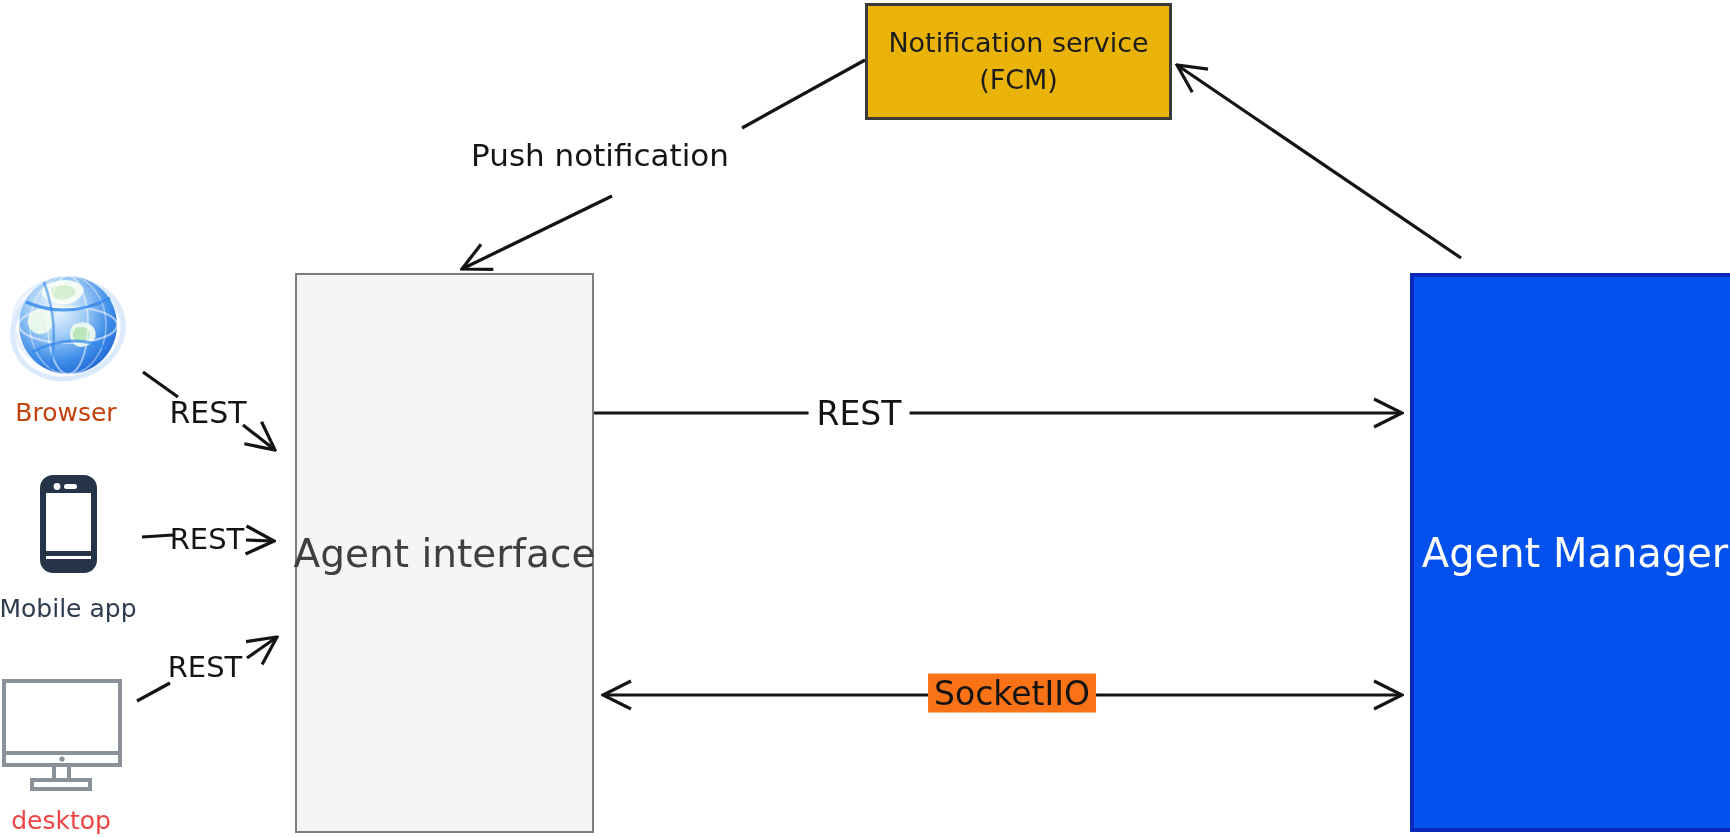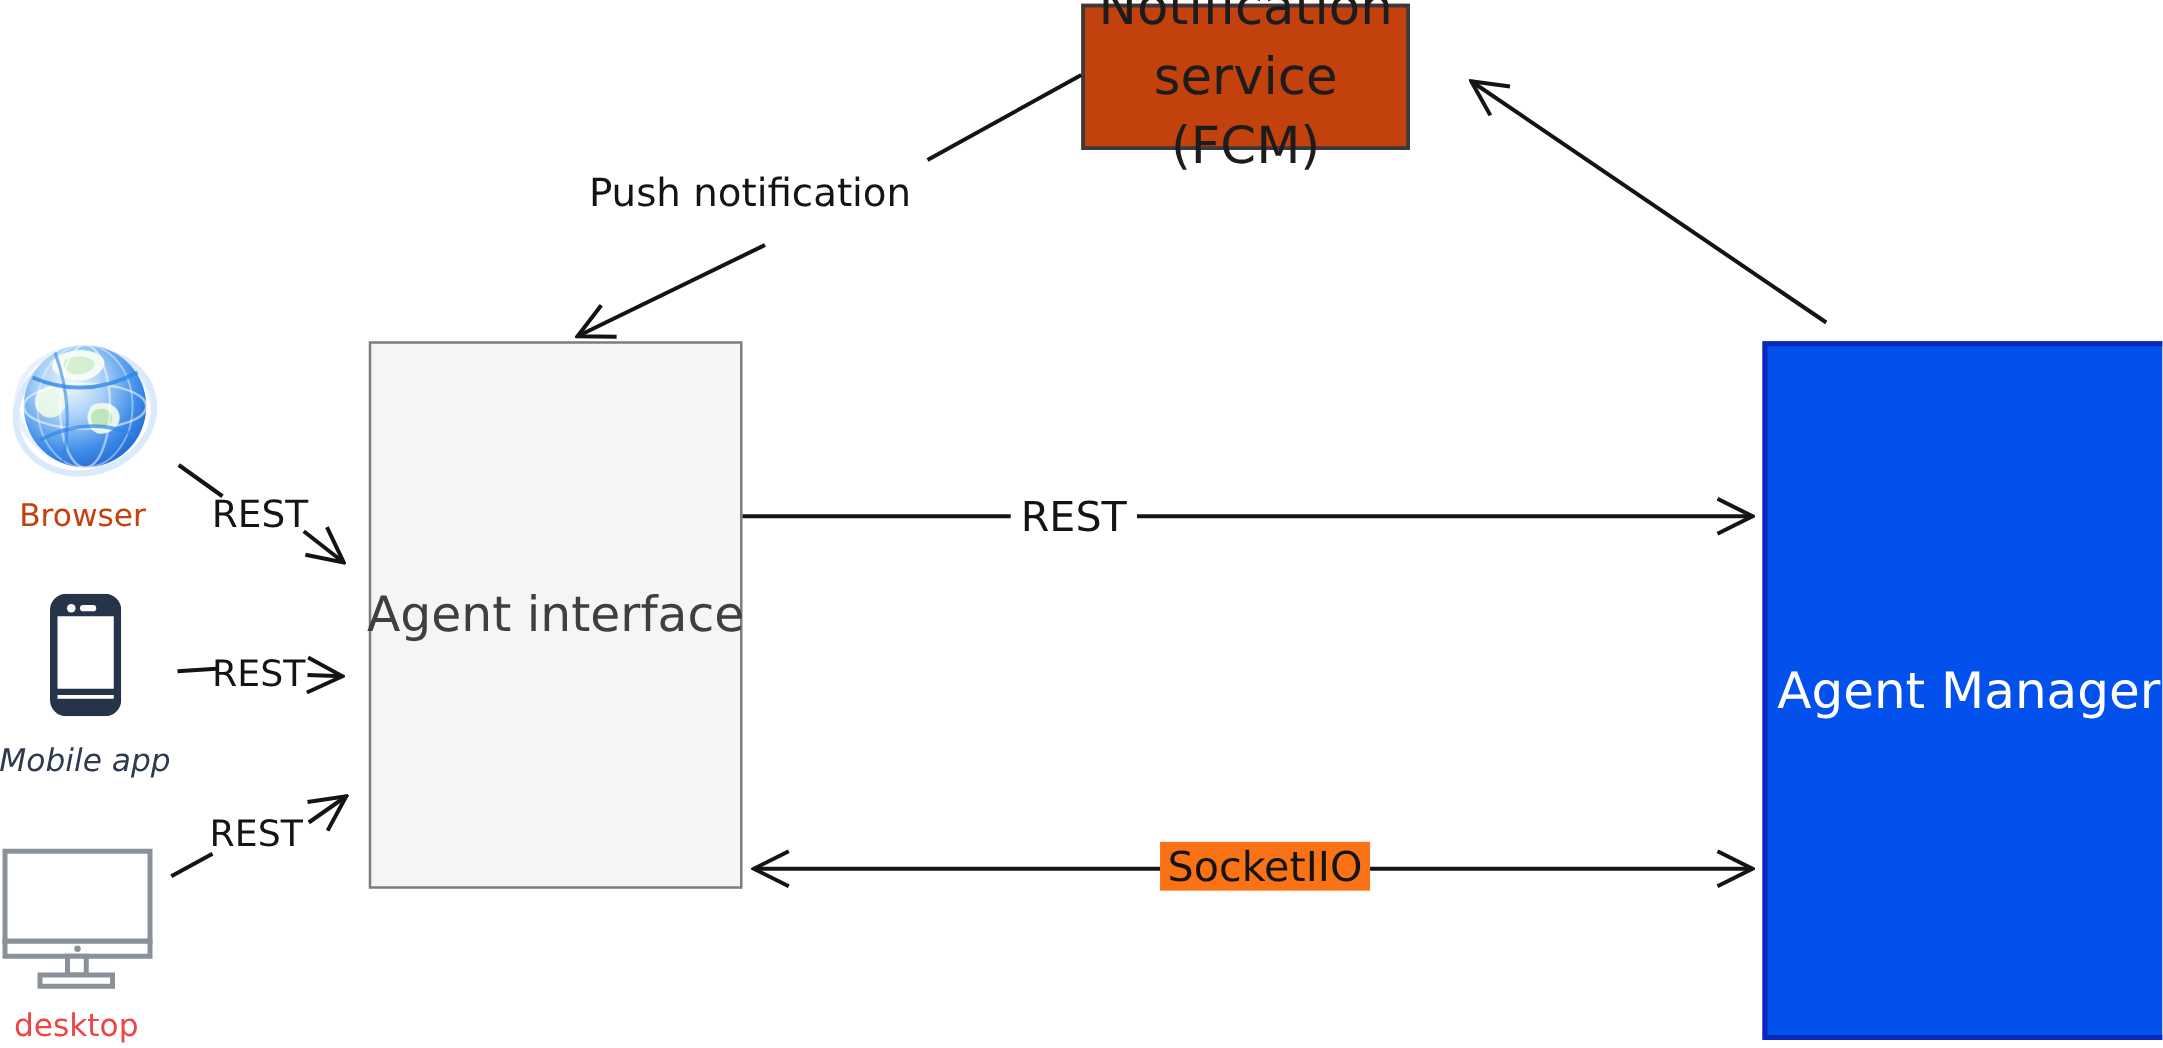--- a/index.html
+++ b/index.html
@@ -4,26 +4,26 @@
 <style>
   html,body{margin:0;padding:0;background:#fff;}
   #canvas{
     position:relative;width:1730px;height:838px;overflow:hidden;background:#ffffff;
     font-family:"DejaVu Sans","Liberation Sans",sans-serif;color:#1c1c1c;
   }
   .abs{position:absolute;}
   
   .node{box-sizing:border-box;display:flex;align-items:center;justify-content:center;text-align:center;}
   #notification-box{
-    left:865px;top:3px;width:263px;height:117px;
-    background:#c2410c;border:3px solid #3a3a3a;
-    font-size:41px;line-height:1.35;color:#1c1c1c;padding:0 18px;
+    left:865px;top:3px;width:307px;height:117px;
+    background:#eab308;border:3px solid #3a3a3a;
+    font-size:27px;line-height:1.35;color:#1c1c1c;padding:0 18px;
   }
   #agent-interface-box{
-    left:295px;top:273px;width:299px;height:438px;
+    left:295px;top:273px;width:299px;height:560px;
     background:#f5f5f5;border:2px solid #7d7d7d;
     font-size:39px;color:#3f3f3f;white-space:nowrap;
   }
   #agent-manager-box{
     left:1410px;top:273px;width:330px;height:559px;
     background:#0351ec;border:4px solid #0b28bd;
     font-size:40px;color:#ffffff;white-space:nowrap;
   }
   
   .edge-label{
@@ -32,21 +32,21 @@
   }
   #push-label{left:600px;top:155px;font-size:31px;}
   #rest-main-label{left:859px;top:413px;font-size:33px;background:#fff;padding:0 8px;}
   #socket-label{left:1012px;top:693px;font-size:33px;background:#f97316;padding:0 6px;}
   #rest-browser-label{left:208px;top:412px;font-size:30px;}
   #rest-mobile-label{left:207px;top:539px;font-size:29px;}
   #rest-desktop-label{left:205px;top:667px;font-size:29px;}
   
   .caption{position:absolute;transform:translate(-50%,-50%);white-space:nowrap;}
   #browser-caption{left:66px;top:412px;font-size:25px;color:#c2410c;}
-  #mobile-caption{left:68px;top:608px;font-size:25px;color:#2e3b4e;font-style:italic;}
+  #mobile-caption{left:68px;top:608px;font-size:25px;color:#2e3b4e;}
   #desktop-caption{left:61px;top:820px;font-size:25px;color:#ef4444;}
   
   #edges-svg{left:0;top:0;pointer-events:none;}
 </style>
 </head>
 <body>
 
 <div id="canvas">
 
   <div id="notification-box" class="abs node">

